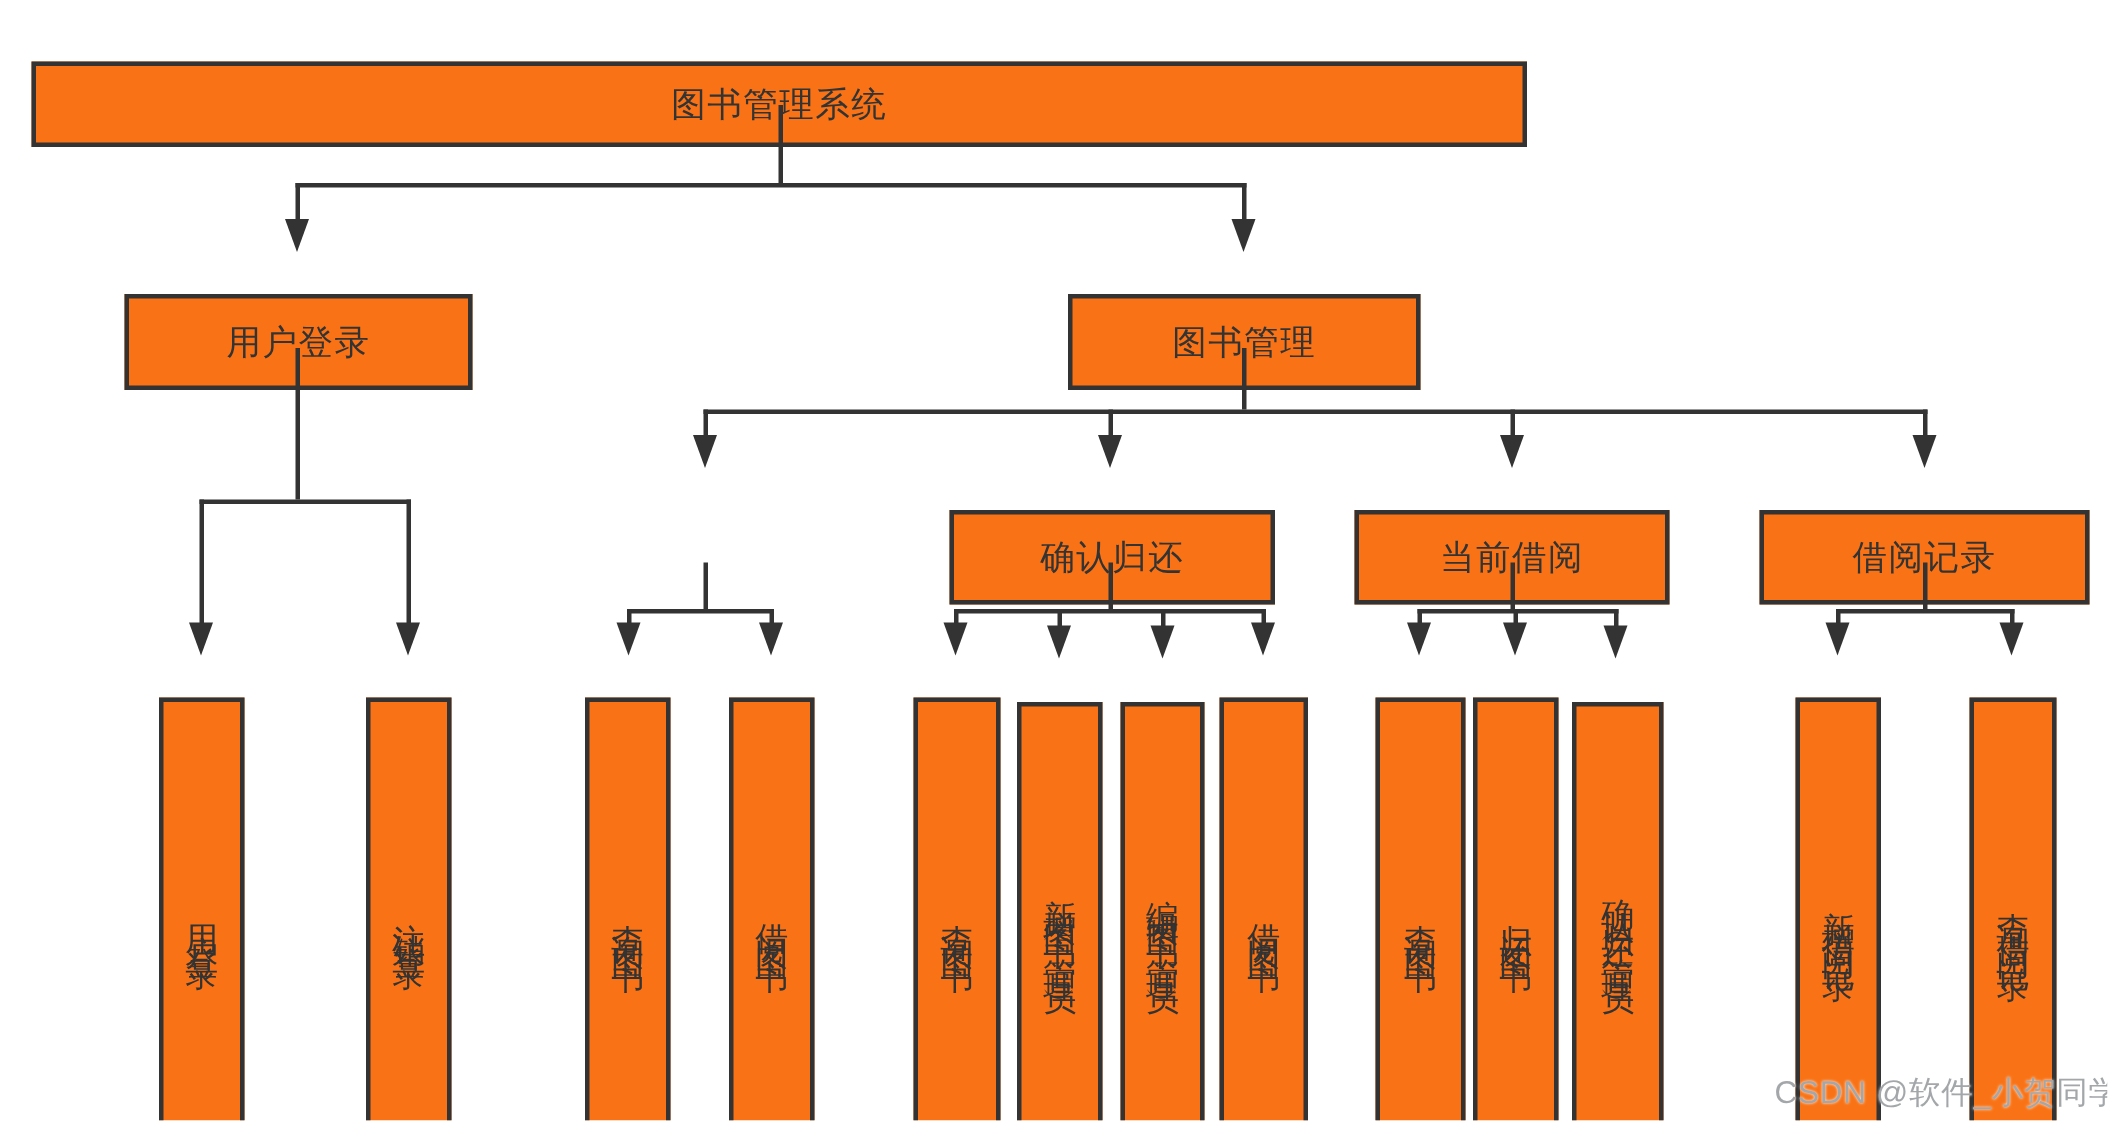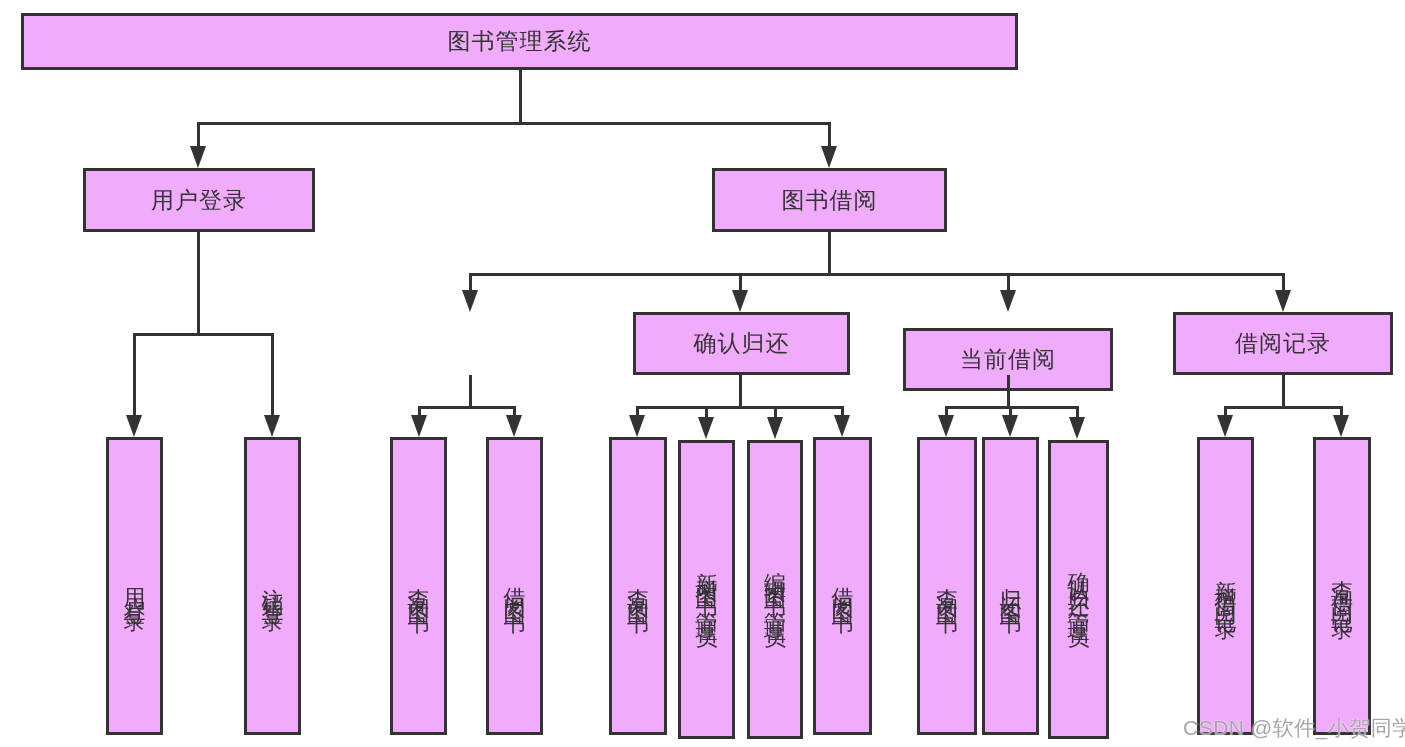--- a/index.html
+++ b/index.html
@@ -2,22 +2,22 @@
 <html><head>
 <meta charset="utf-8">
 <style>
   html,body { margin:0; padding:0; background:#ffffff; }
   .canvas {
     position:relative; width:1405px; height:747px; background:#ffffff;
     font-family:"Liberation Sans","DejaVu Sans",sans-serif; color:#333333;
     overflow:hidden;
   }
   .box {
-    position:absolute; background:#f0abfc; border:3px solid #333333;
-    box-sizing:border-box; display:flex; align-items:center; justify-content:center;
+    position:absolute; background:#f97316; border:3px solid #333333;
+    box-sizing:border-box; display:flex; align-items:center; justify-content:center;margin-top:28px;
   }
   .hlabel { font-size:23px; color:#333333; letter-spacing:1px; white-space:nowrap; }
   .vtext {
     writing-mode:vertical-rl; text-orientation:mixed;
     font-size:22px; letter-spacing:8px; color:#333333; line-height:1;
     white-space:nowrap;
   }
   .ln { position:absolute; background:#333333; }
   .ah {
     position:absolute; width:0; height:0;
@@ -45,21 +45,21 @@
   <div class="ln" style="left:197px;top:122px;width:634px;height:3px"></div>
   <div class="ln" style="left:197px;top:122px;width:3px;height:28px"></div>
   <div class="ln" style="left:828px;top:122px;width:3px;height:28px"></div>
   <div class="ah" style="left:190px;top:146px"></div>
   <div class="ah" style="left:821px;top:146px"></div>
 
   <div class="box" style="left:83px;top:168px;width:232px;height:64px">
     <span class="hlabel">用户登录</span>
   </div>
   <div class="box" style="left:712px;top:168px;width:235px;height:64px">
-    <span class="hlabel">图书借阅</span>
+    <span class="hlabel">图书管理</span>
   </div>
 
   <div class="ln" style="left:197px;top:232px;width:3px;height:101px"></div>
   <div class="ln" style="left:133px;top:333px;width:141px;height:3px"></div>
   <div class="ln" style="left:133px;top:333px;width:3px;height:84px"></div>
   <div class="ln" style="left:271px;top:333px;width:3px;height:84px"></div>
   <div class="ah" style="left:126px;top:415px"></div>
   <div class="ah" style="left:264px;top:415px"></div>
 
   <div class="ln" style="left:828px;top:232px;width:3px;height:41px"></div>
@@ -69,21 +69,21 @@
   <div class="ln" style="left:1007px;top:273px;width:3px;height:20px"></div>
   <div class="ln" style="left:1282px;top:273px;width:3px;height:20px"></div>
   <div class="ah" style="left:462px;top:290px"></div>
   <div class="ah" style="left:732px;top:290px"></div>
   <div class="ah" style="left:1000px;top:290px"></div>
   <div class="ah" style="left:1275px;top:290px"></div>
 
   <div class="box" style="left:633px;top:312px;width:217px;height:63px">
     <span class="hlabel">确认归还</span>
   </div>
-  <div class="box" style="left:903px;top:328px;width:210px;height:63px">
+  <div class="box" style="left:903px;top:312px;width:210px;height:63px">
     <span class="hlabel">当前借阅</span>
   </div>
   <div class="box" style="left:1173px;top:312px;width:220px;height:63px">
     <span class="hlabel">借阅记录</span>
   </div>
 
   <div class="ln" style="left:469px;top:375px;width:3px;height:31px"></div>
   <div class="ln" style="left:418px;top:406px;width:98px;height:3px"></div>
   <div class="ln" style="left:418px;top:406px;width:3px;height:12px"></div>
   <div class="ln" style="left:513px;top:406px;width:3px;height:12px"></div>

